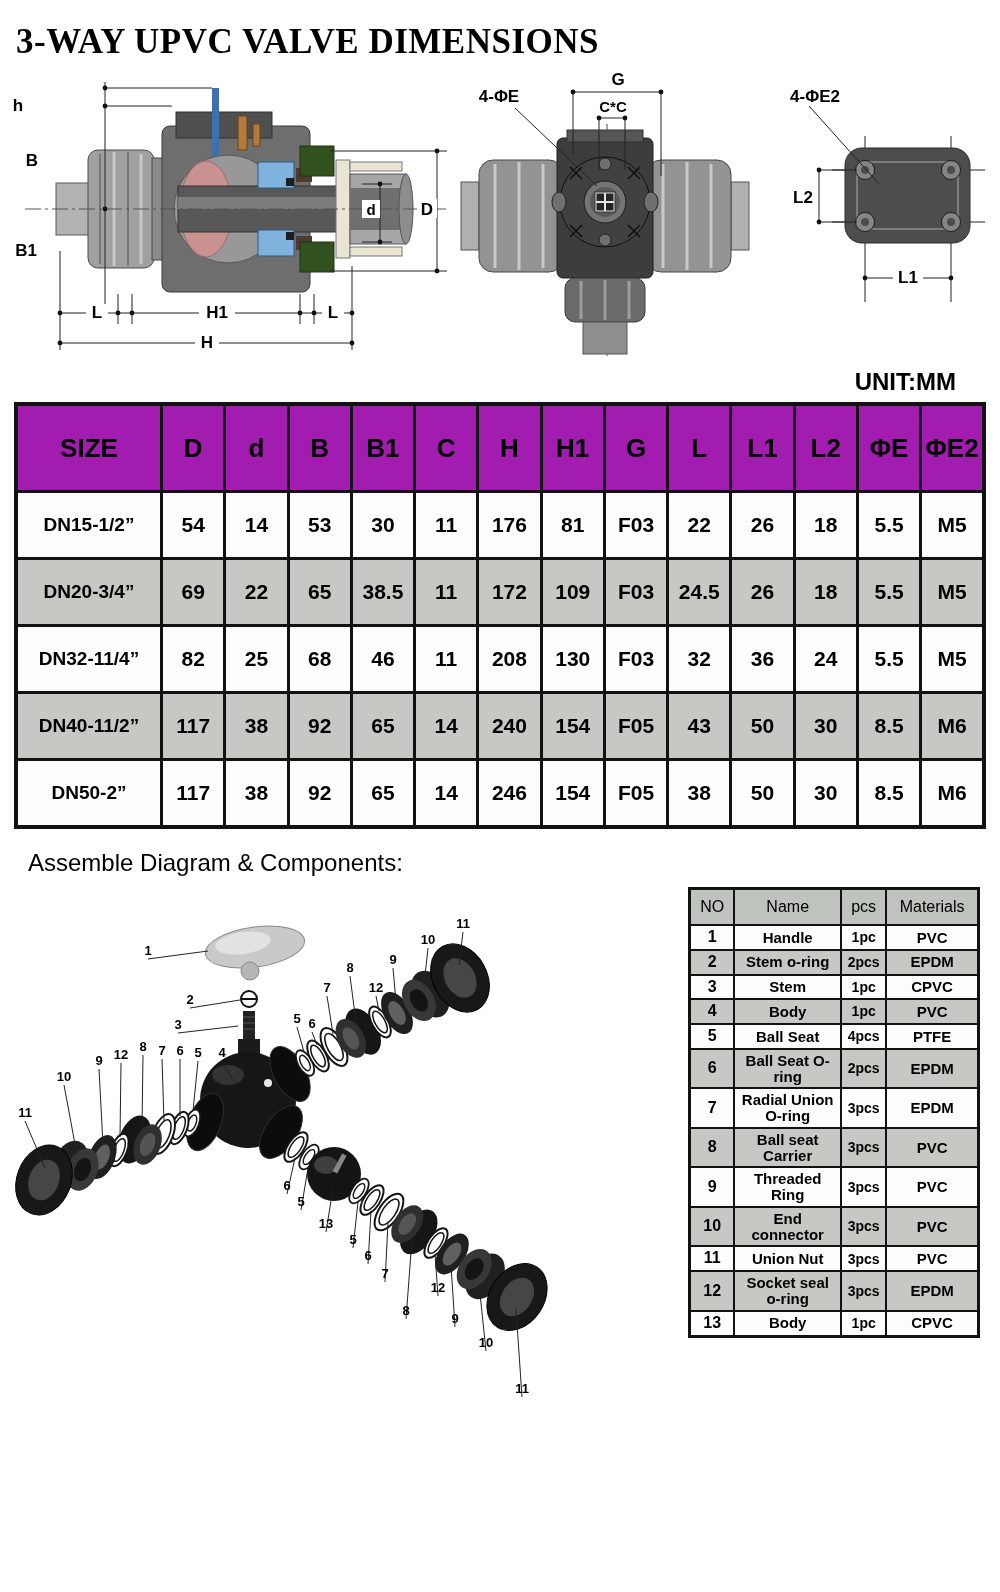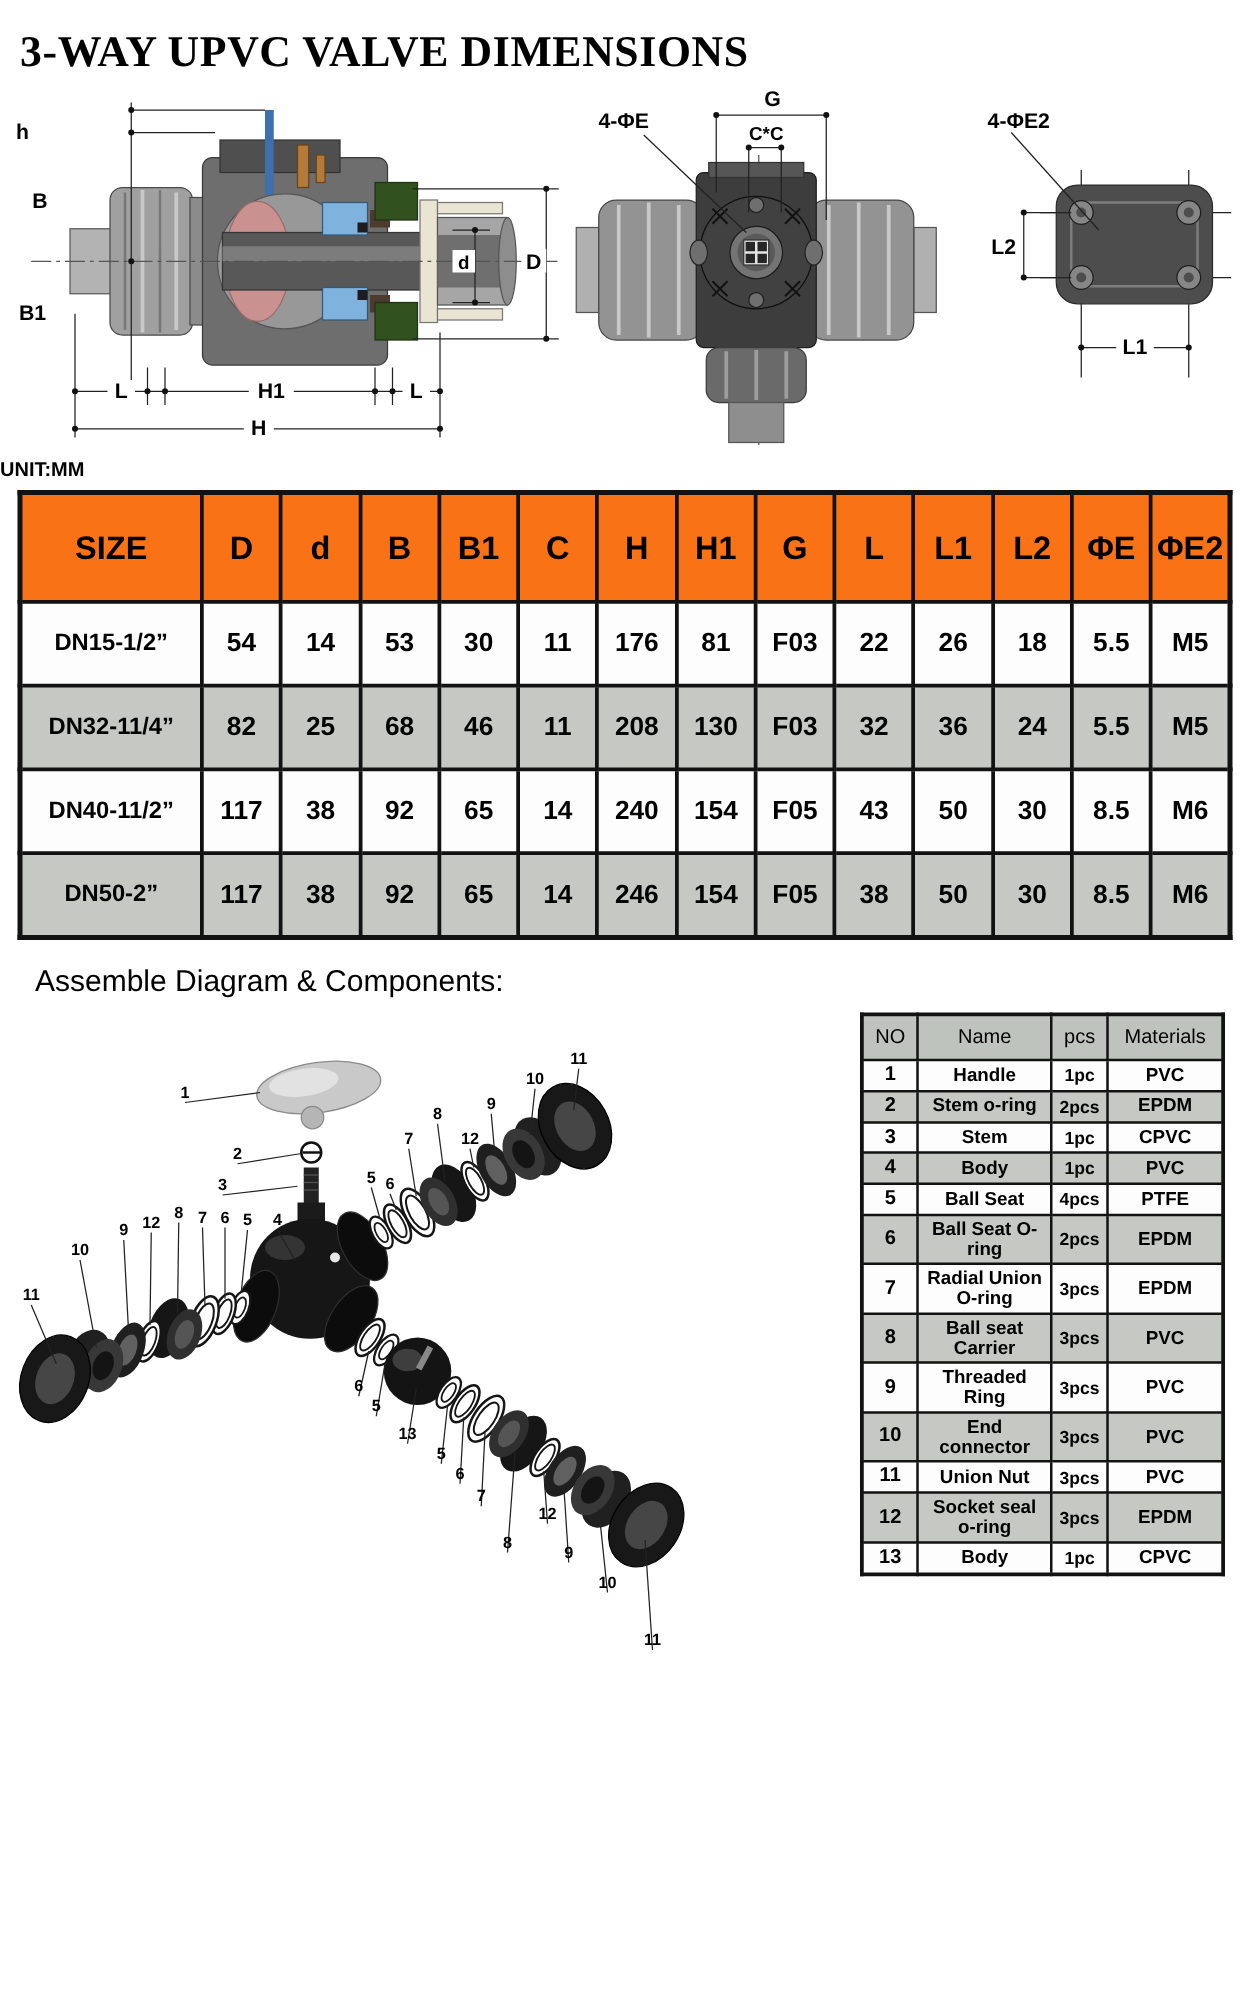--- a/index.html
+++ b/index.html
@@ -3,26 +3,26 @@
 <meta charset="utf-8">
 <style>
   html,body{margin:0;padding:0;background:#ffffff;}
   body{width:1000px;height:1592px;position:relative;font-family:"Liberation Sans",sans-serif;color:#000;overflow:hidden;}
 
   .page-title{font-family:"Liberation Serif",serif;font-weight:700;font-size:35px;letter-spacing:.5px;margin:22px 0 4px 16px;}
 
   .drawings{display:flex;align-items:flex-start;margin:2px 0 0 0;}
   .drawings svg{display:block;}
 
-  .unit-note{font-weight:700;font-size:16px;margin:4px 44px 6px 0;}
+  .unit-note{text-align:right;font-weight:700;font-size:24px;margin:4px 44px 6px 0;}
 
   table{border-collapse:collapse;}
   .dim-table{width:972px;margin-left:14px;table-layout:fixed;border:4px solid #121212;}
   .dim-table th,.dim-table td{border:3px solid #121212;text-align:center;vertical-align:middle;}
-  .dim-table th{height:82px;font-size:26px;font-weight:700;background:#f97316;}
+  .dim-table th{height:82px;font-size:26px;font-weight:700;background:#a21caf;}
   .dim-table td{height:62px;font-size:21px;font-weight:700;background:#fdfdfd;}
   .dim-table th:first-child{width:140px;}
   .dim-table td:first-child{font-size:19px;}
   .dim-table tbody tr:nth-child(even) td{background:#c5c8c3;}
 
   .assembly-heading{font-size:24px;font-weight:400;margin:20px 0 0 28px;}
   .assembly{display:flex;align-items:flex-start;margin-top:8px;}
   .exploded-wrap{width:680px;}
   .comp-table{width:292px;margin-top:2px;margin-left:8px;border:3px solid #121212;}
   .comp-table th,.comp-table td{border:2.5px solid #121212;text-align:center;vertical-align:middle;padding:3px 2px;}
@@ -269,20 +269,36 @@
         <td>DN15-1/2”</td>
         <td>54</td>
         <td>14</td>
         <td>53</td>
         <td>30</td>
         <td>11</td>
         <td>176</td>
         <td>81</td>
         <td>F03</td>
         <td>22</td>
+        <td>26</td>
+        <td>18</td>
+        <td>5.5</td>
+        <td>M5</td>
+      </tr>
+      <tr>
+        <td>DN20-3/4”</td>
+        <td>69</td>
+        <td>22</td>
+        <td>65</td>
+        <td>38.5</td>
+        <td>11</td>
+        <td>172</td>
+        <td>109</td>
+        <td>F03</td>
+        <td>24.5</td>
         <td>26</td>
         <td>18</td>
         <td>5.5</td>
         <td>M5</td>
       </tr>
       <tr>
         <td>DN32-11/4”</td>
         <td>82</td>
         <td>25</td>
         <td>68</td>

